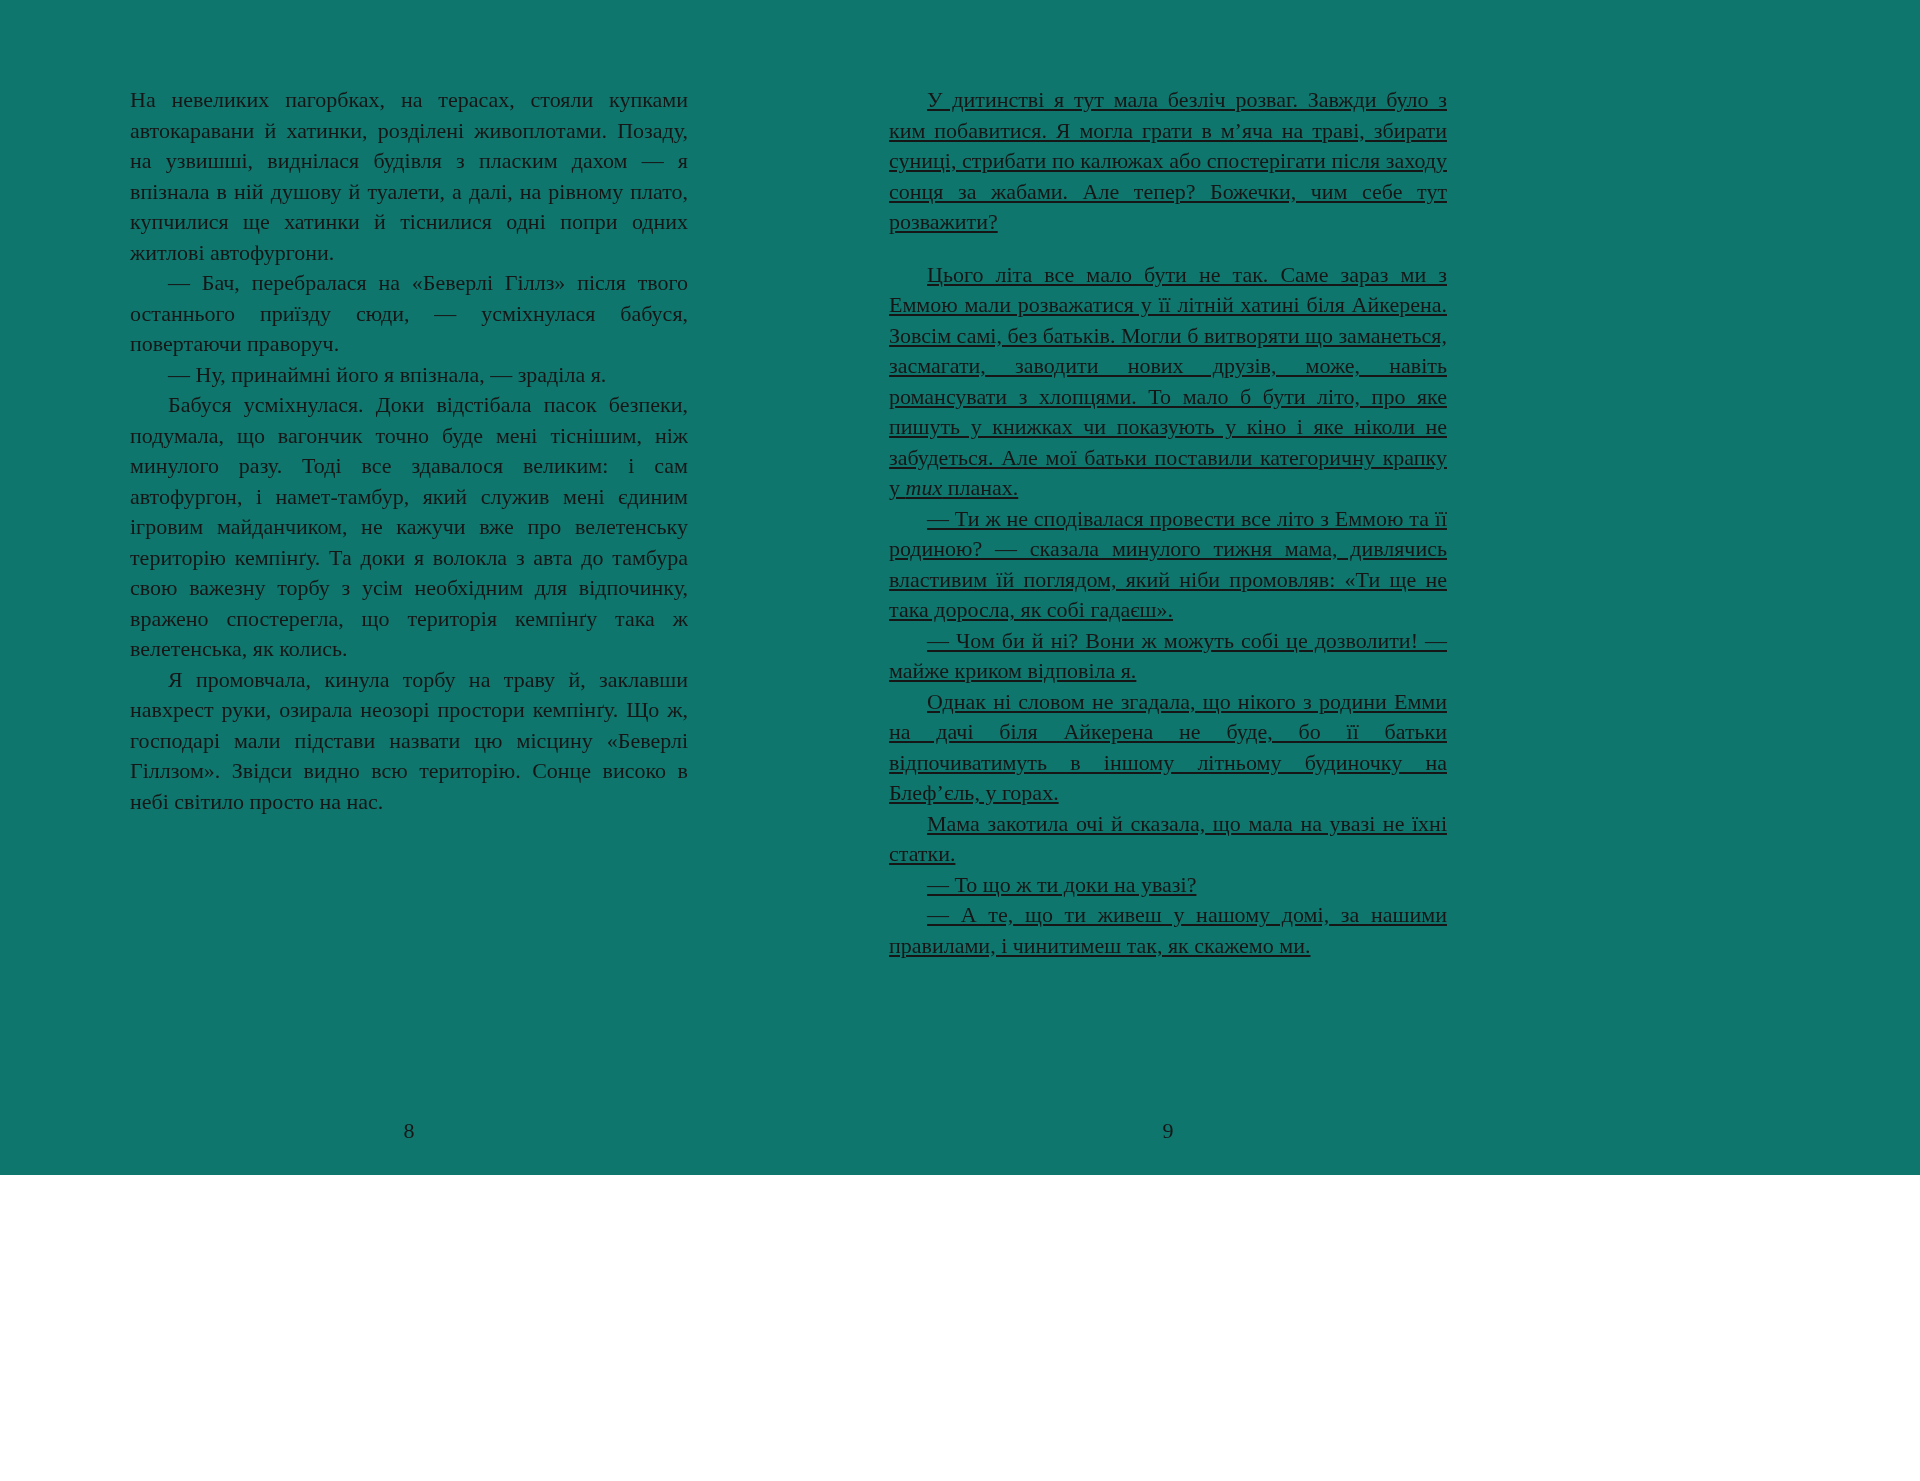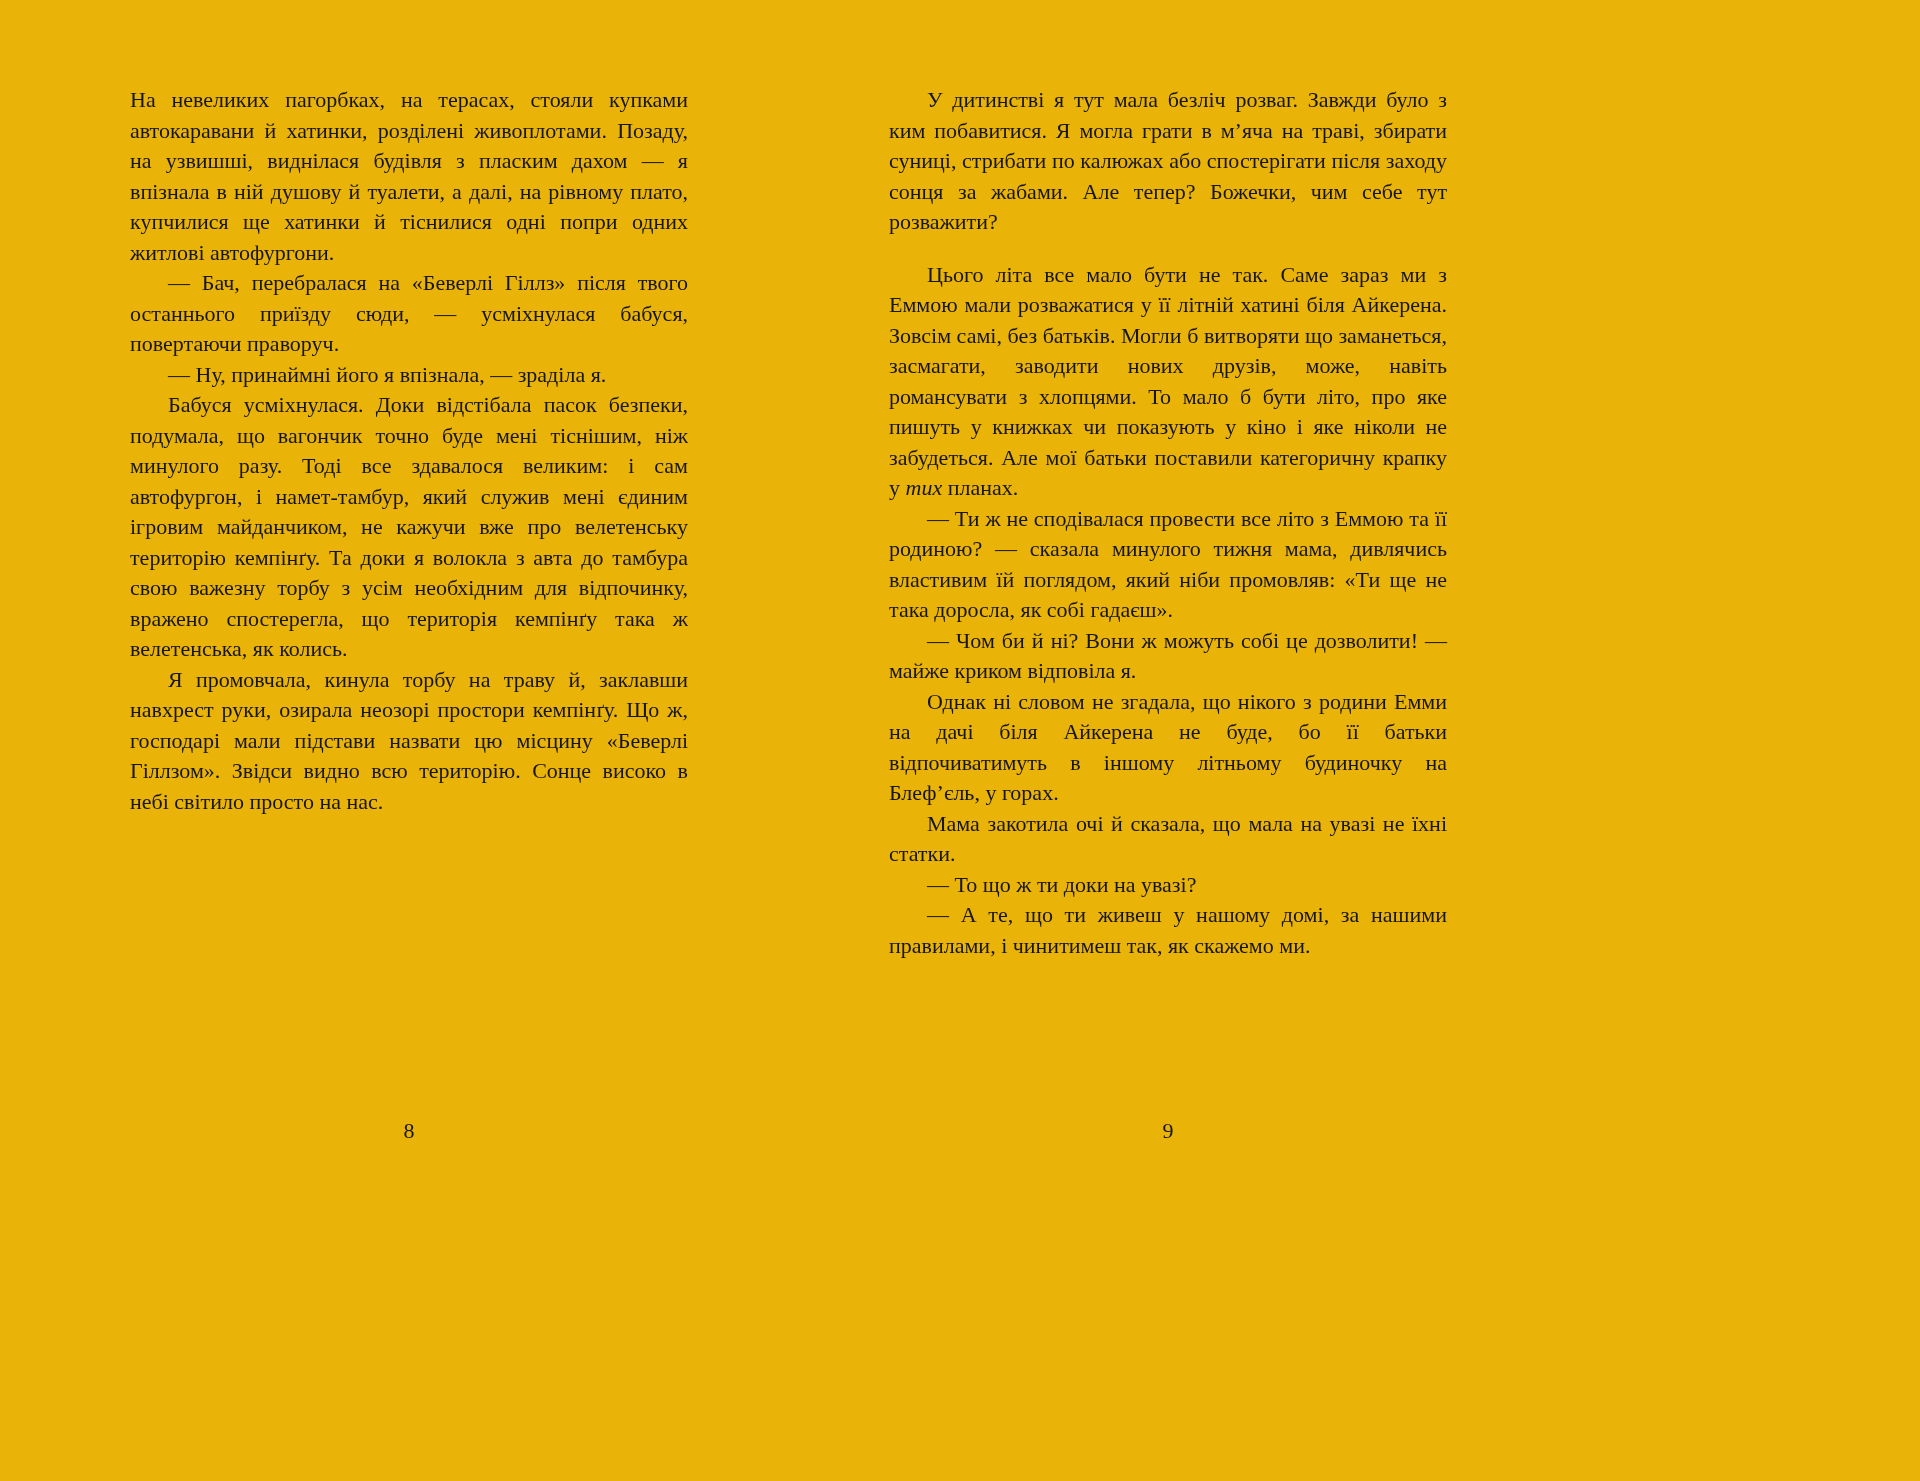--- a/index.html
+++ b/index.html
@@ -3,33 +3,33 @@
 <meta charset="utf-8">
 <style>
   html, body {
     margin: 0;
     padding: 0;
     background: #ffffff;
   }
   .spread {
     position: relative;
     width: 1920px;
-    height: 1481px;
-    background: #eab308;
+    height: 1175px;
+    background: #0f766e;
     font-family: "Liberation Serif", "DejaVu Serif", serif;
     color: #161616;
     overflow: hidden;
   }
   .text-block {
     position: absolute;
     top: 85px;
     width: 558px;
   }
   .text-block.left  { left: 130px; }
-  .text-block.right { left: 889px; }
+  .text-block.right { left: 889px; text-decoration: underline; }
   p.para {
     margin: 0;
     font-size: 22px;
     line-height: 30.5px;
     text-align: justify;
     hyphens: auto;
     -webkit-hyphens: auto;
   }
   p.para.indent { text-indent: 38px; }
   p.para.space-before { margin-top: 22px; }

